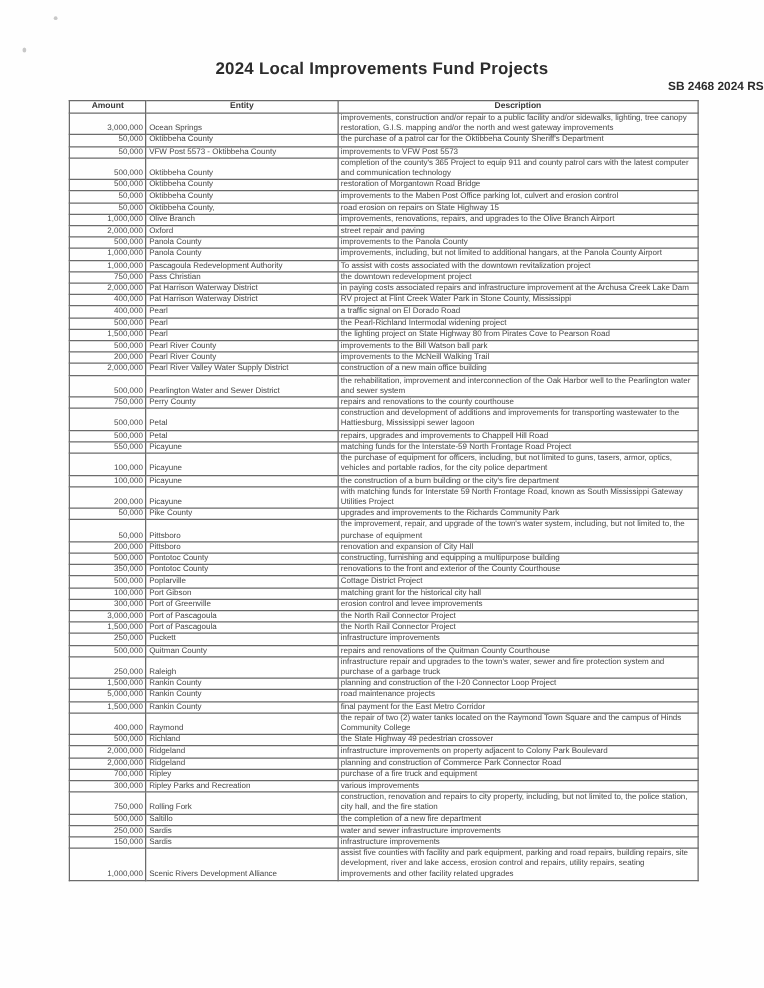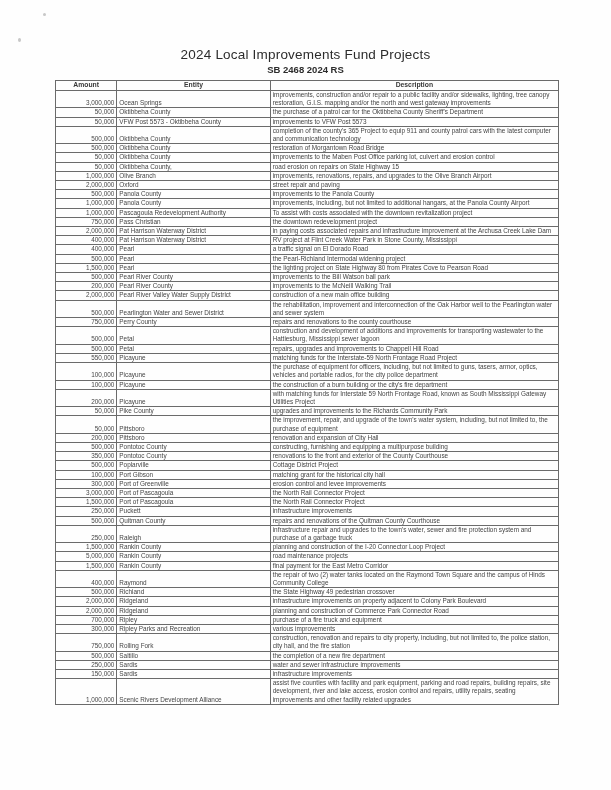--- a/index.html
+++ b/index.html
@@ -10,26 +10,26 @@
     font-family:"Liberation Sans", sans-serif;
     color:#3d3d3d;
     overflow:hidden;
   }
   .speck { position:absolute; background:#9a9a9a; border-radius:50%; }
   .s1 { left:43px; top:13px; width:3px; height:3px; opacity:.55; }
   .s2 { left:18px; top:38px; width:3px; height:4px; opacity:.55; }
   .title {
     margin:0; padding-top:47px;
     text-align:center;
-    font-size:13.5px; font-weight:normal;
+    font-size:13.5px; font-weight:bold;
     color:#2c2c2c; letter-spacing:.2px;
   }
   .subtitle {
     margin:2px 0 0 0;
-    text-align:center;
+    text-align:right;
     font-size:9.5px; font-weight:bold;
     color:#2c2c2c;
   }
   table.projects {
     border-collapse:collapse;
     margin:5px 0 0 55px;
     width:504px;
     table-layout:fixed;
     font-size:6.4px;
     line-height:8.2px;

